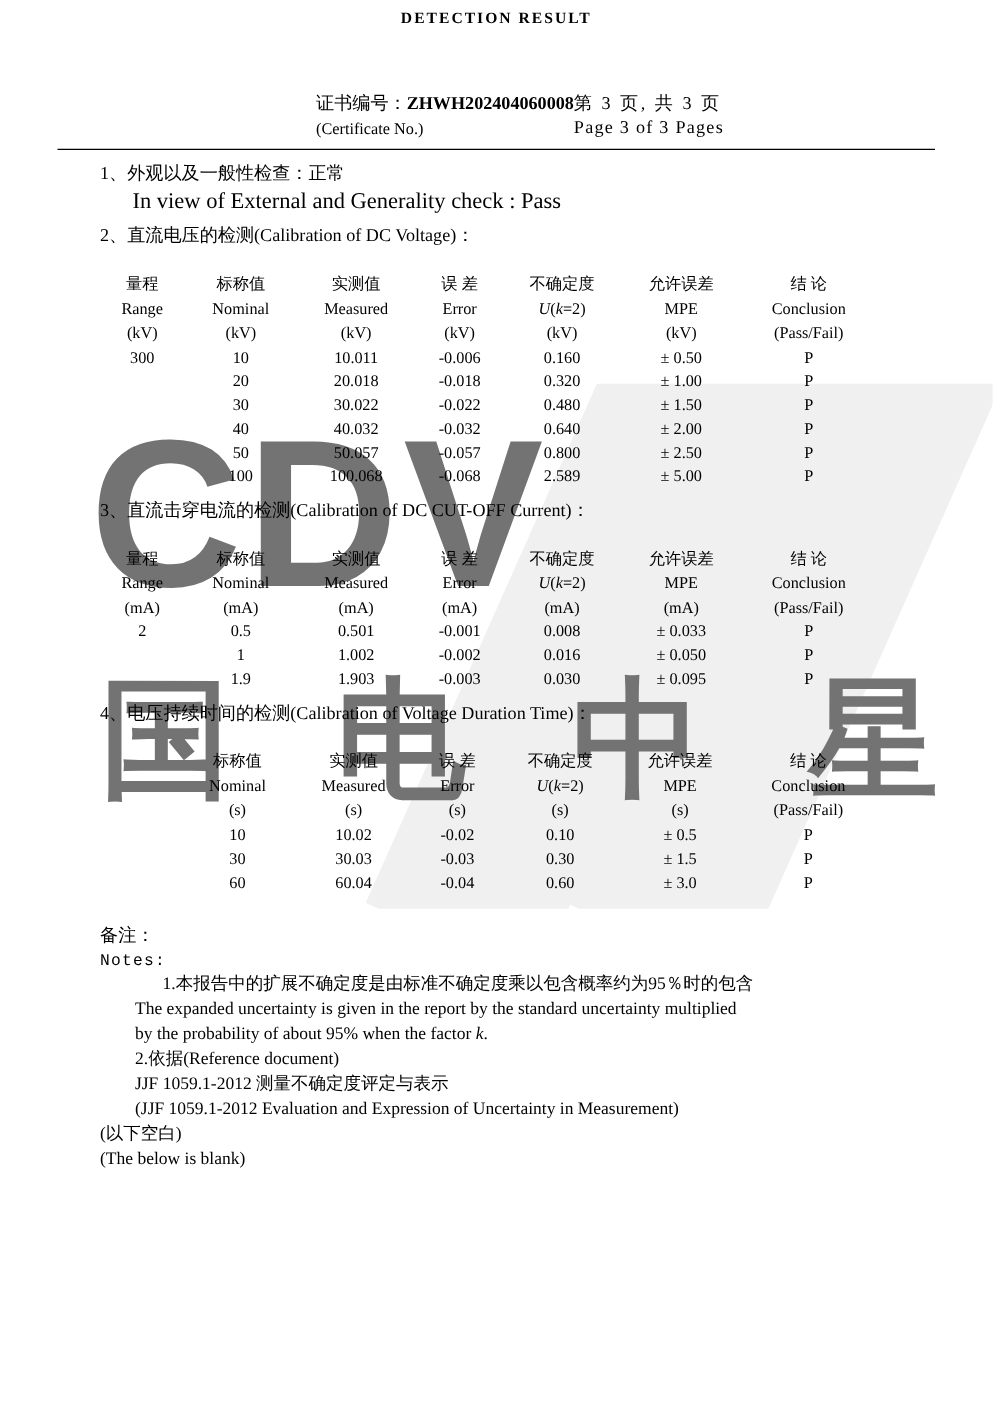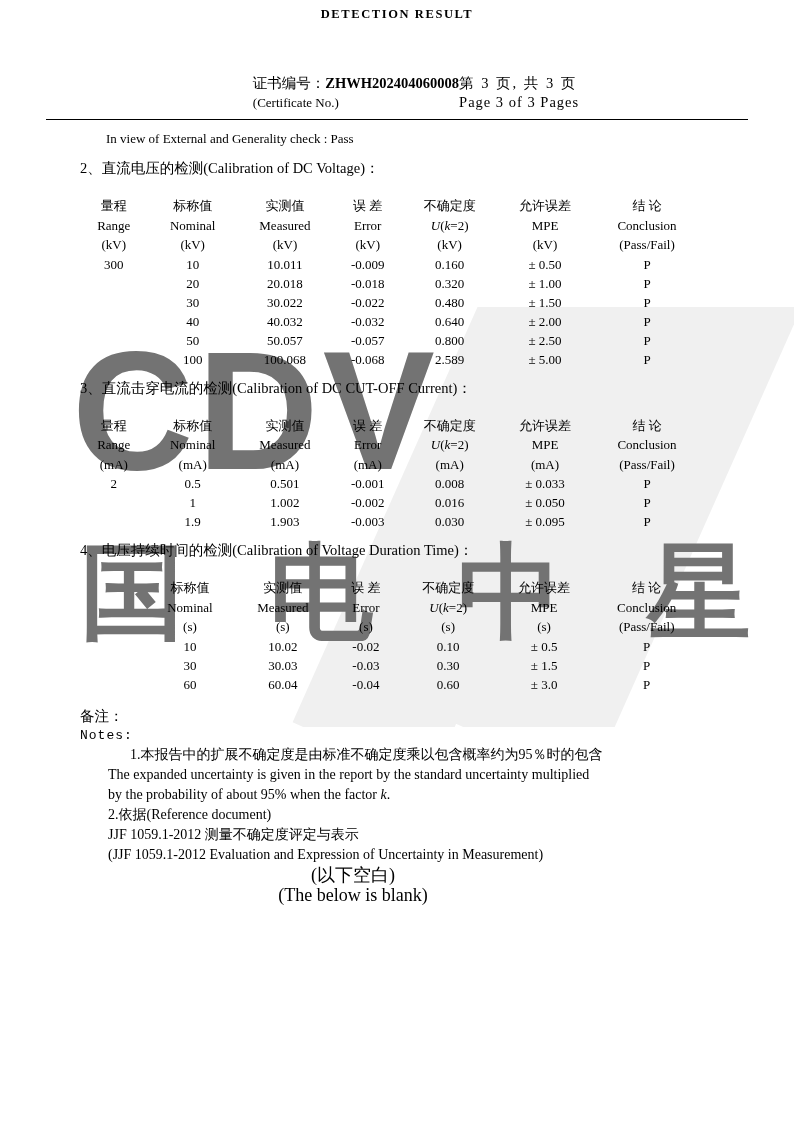--- a/index.html
+++ b/index.html
@@ -117,21 +117,21 @@
     padding-left: 80px;
     padding-right: 46px;
     margin-top: 9px;
     font-size: 14.5px;
   }
   .sec-head {
     font-size: 14.5px;
     line-height: 21px;
   }
   .sec-sub {
-    font-size: 13px;
+    font-size: 18px;
     line-height: 20px;
     padding-left: 26px;
   }
   
   table.data {
     border-collapse: collapse;
     margin-left: 0px;
     width: 620px;
     font-size: 13px;
     margin-top: 17px;
@@ -152,41 +152,41 @@
   .c2 { width: 96px; }
   .c3 { width: 100px; }
   .c4 { width: 76px; }
   .c5 { width: 98px; }
   .c6 { width: 104px; }
   .c7 { width: 112px; }
   
   .notes {
     padding-left: 80px;
     padding-right: 48px;
-    margin-top: 12px;
+    margin-top: 24px;
   }
   .notes-cn {
     font-size: 14.5px;
     line-height: 20px;
   }
   .notes-en {
     font-size: 13px;
     font-family: "Liberation Mono", monospace;
     letter-spacing: 1px;
     line-height: 19px;
   }
   .note-body {
     padding-left: 28px;
     font-size: 14px;
     line-height: 20px;
   }
   .note-indent1 { padding-left: 50px; }
   .center-note {
-    text-align: center;
-    font-size: 18px;
+    text-align: left;
+    font-size: 14px;
     line-height: 20px;
     padding-right: 120px;
   }
 </style>
 </head>
 <body>
 
 <div class="page">
 
   <div class="watermark">
@@ -208,20 +208,21 @@
         <div class="sub">(Certificate No.)</div>
       </div>
       <div class="cert-right">
         <div class="line1">第 3 页, 共 3 页</div>
         <div class="line2">Page   3   of   3  Pages</div>
       </div>
     </div>
     <div class="hr"></div>
 
     <div class="section">
+      <div class="sec-head">1、外观以及一般性检查：正常</div>
       <div class="sec-sub">In view of External and Generality check : Pass</div>
     </div>
 
     <div class="section">
       <div class="sec-head">2、直流电压的检测(Calibration of DC Voltage)：</div>
       <table class="data" id="tbl-dcv">
           <thead>
             <tr>
               <td class="c1">量程</td>
               <td class="c2">标称值</td>
@@ -248,21 +249,21 @@
               <td class="c5">(kV)</td>
               <td class="c6">(kV)</td>
               <td class="c7">(Pass/Fail)</td>
             </tr>
           </thead>
           <tbody>
             <tr>
               <td class="c1">300</td>
               <td class="c2">10</td>
               <td class="c3">10.011</td>
-              <td class="c4">-0.009</td>
+              <td class="c4">-0.006</td>
               <td class="c5">0.160</td>
               <td class="c6">± 0.50</td>
               <td class="c7">P</td>
             </tr>
             <tr>
               <td class="c1"></td>
               <td class="c2">20</td>
               <td class="c3">20.018</td>
               <td class="c4">-0.018</td>
               <td class="c5">0.320</td>

